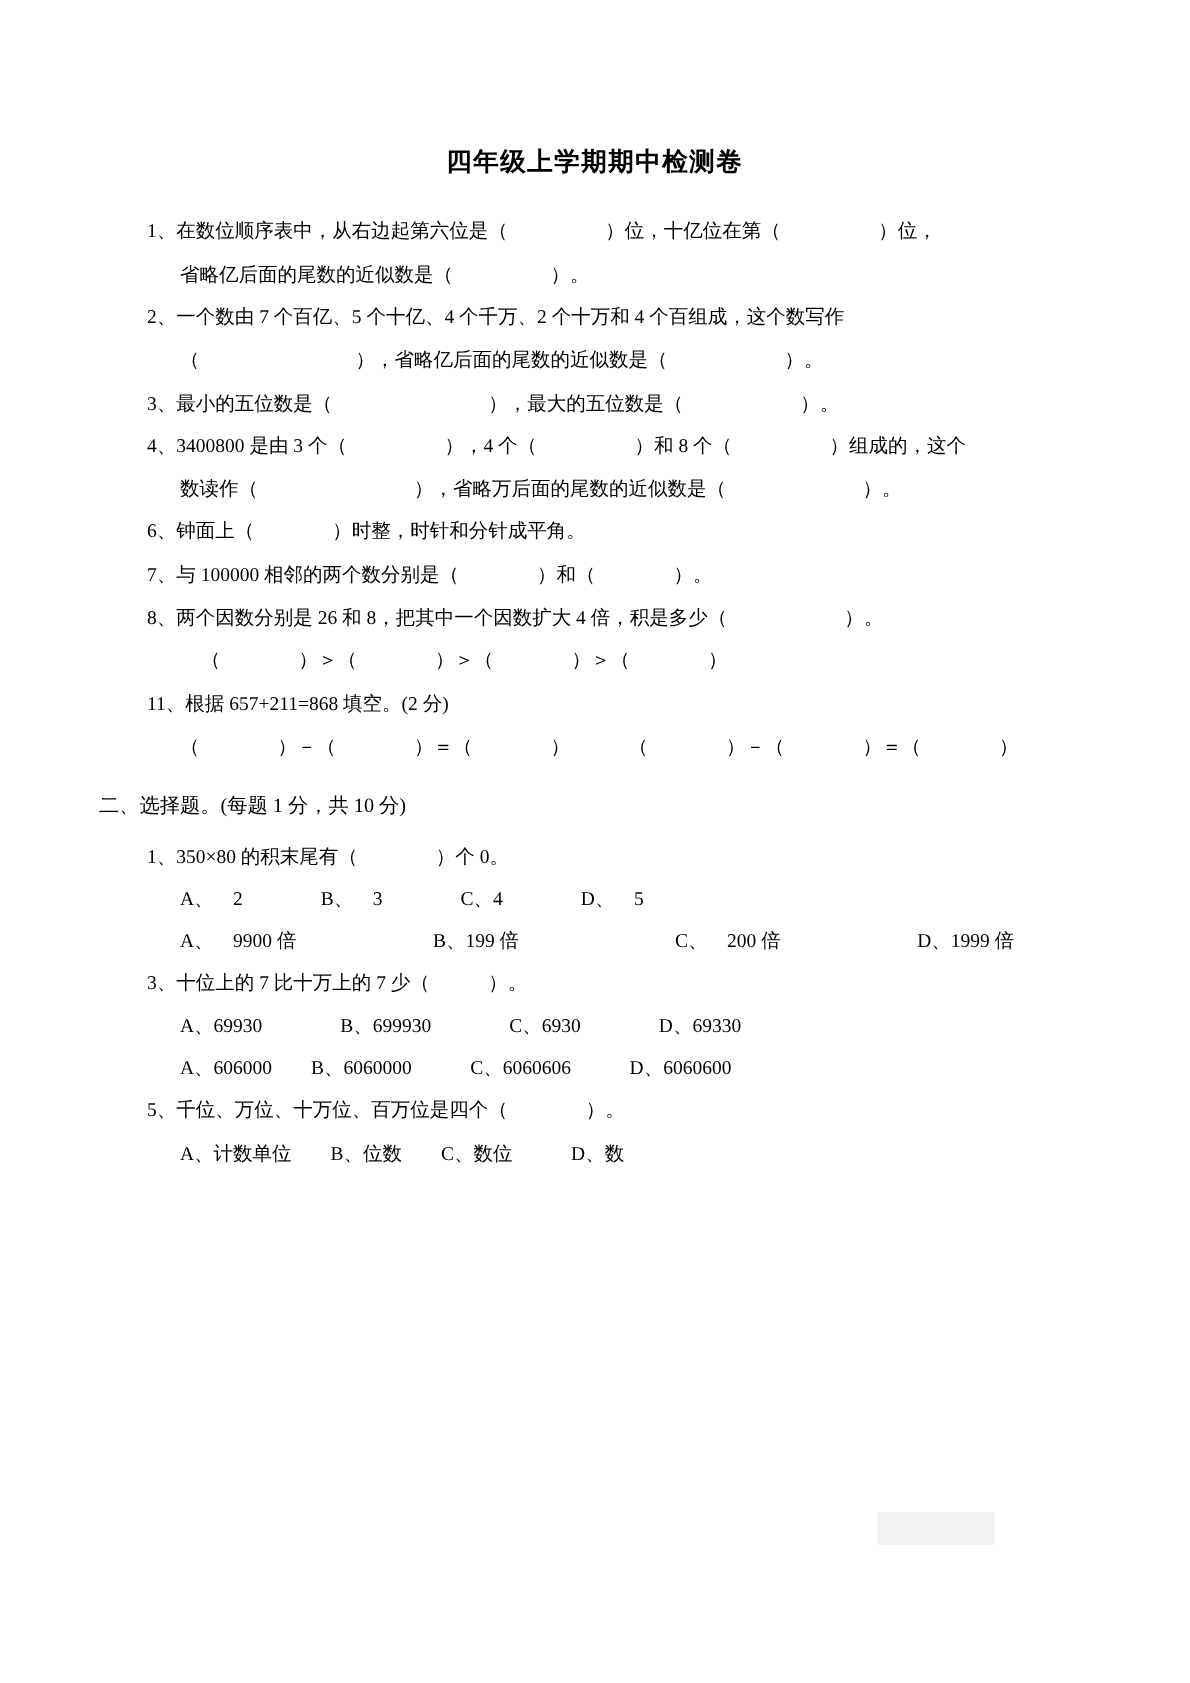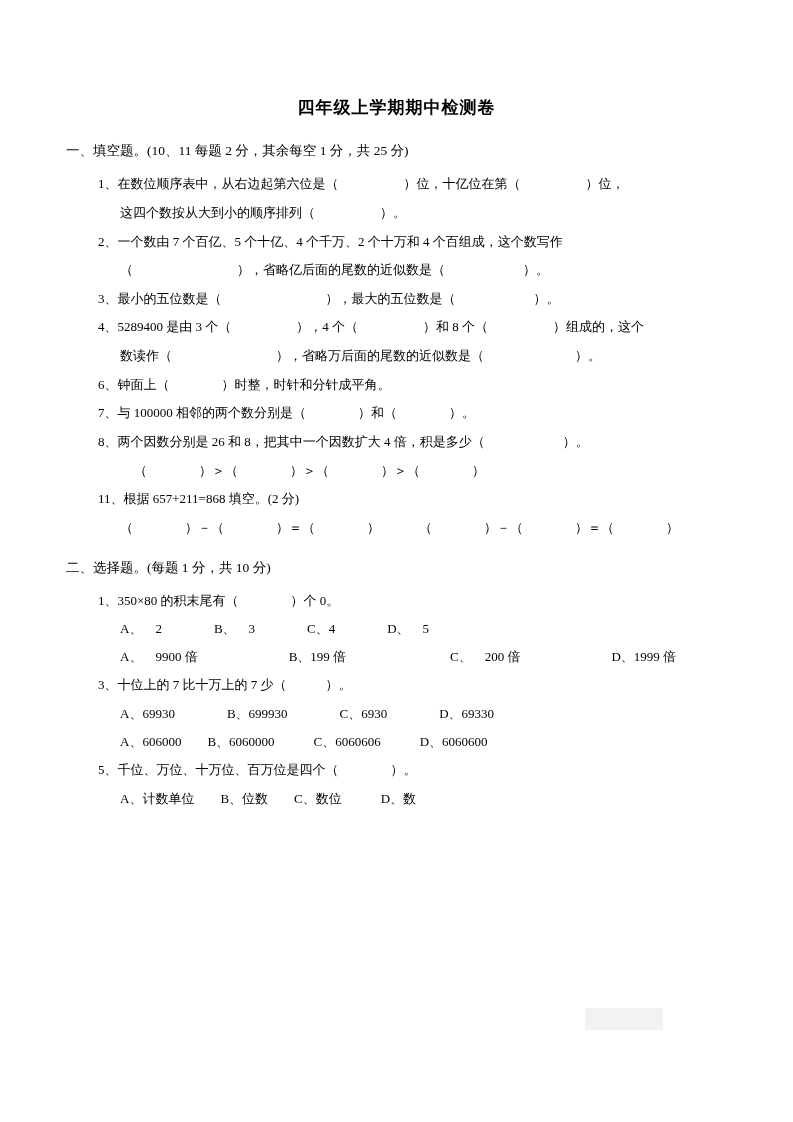--- a/index.html
+++ b/index.html
@@ -71,31 +71,30 @@
     background: #f2f2f2;
   }
 </style>
 </head>
 <body>
 
 <div class="page">
 
   <h1 class="doc-title">四年级上学期期中检测卷</h1>
 
-  <div class="section-head">一、填空题。(10、11 每题 2 分，其余每空 1 分，共 25 分)</div>
 
   <div class="q">1、在数位顺序表中，从右边起第六位是（　　　　　）位，十亿位在第（　　　　　）位，</div>
-  <div class="q-cont">这四个数按从大到小的顺序排列（　　　　　）。</div>
+  <div class="q-cont">省略亿后面的尾数的近似数是（　　　　　）。</div>
 
   <div class="q">2、一个数由 7 个百亿、5 个十亿、4 个千万、2 个十万和 4 个百组成，这个数写作</div>
   <div class="q-cont">（　　　　　　　　），省略亿后面的尾数的近似数是（　　　　　　）。</div>
 
   <div class="q">3、最小的五位数是（　　　　　　　　），最大的五位数是（　　　　　　）。</div>
 
-  <div class="q">4、5289400 是由 3 个（　　　　　），4 个（　　　　　）和 8 个（　　　　　）组成的，这个</div>
+  <div class="q">4、3400800 是由 3 个（　　　　　），4 个（　　　　　）和 8 个（　　　　　）组成的，这个</div>
   <div class="q-cont">数读作（　　　　　　　　），省略万后面的尾数的近似数是（　　　　　　　）。</div>
 
 
   <div class="q">6、钟面上（　　　　）时整，时针和分针成平角。</div>
 
   <div class="q">7、与 100000 相邻的两个数分别是（　　　　）和（　　　　）。</div>
 
   <div class="q">8、两个因数分别是 26 和 8，把其中一个因数扩大 4 倍，积是多少（　　　　　　）。</div>
 
 

